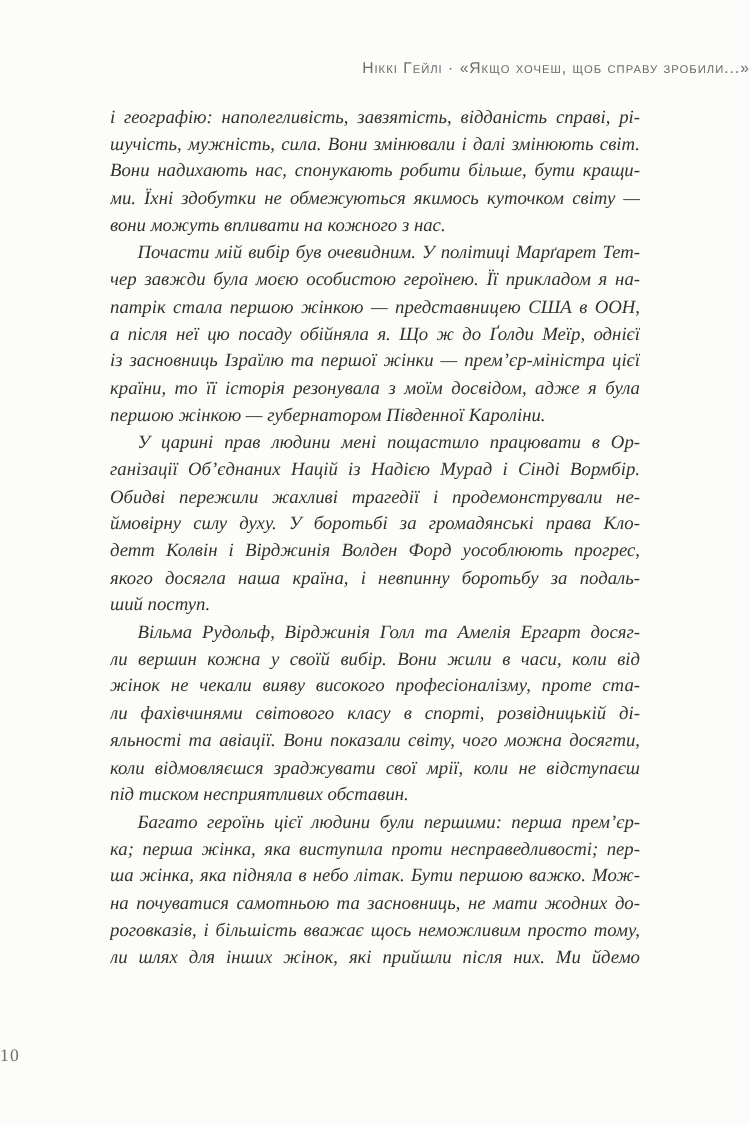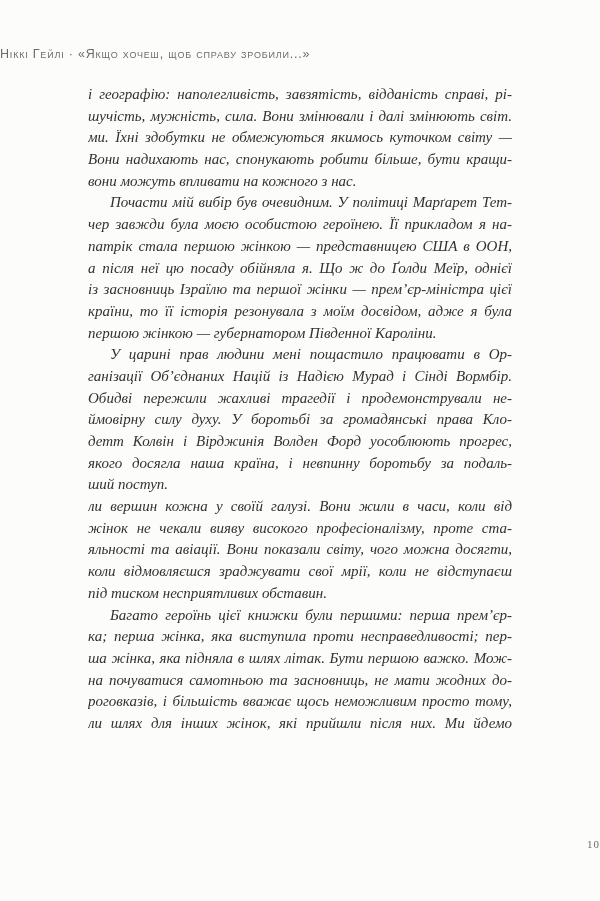--- a/index.html
+++ b/index.html
@@ -15,21 +15,21 @@
     position:relative;
     overflow:hidden;
   }
   .page{
     position:absolute;inset:0;
     background:var(--background);
   }
   .running-header{
     position:absolute;
     top:47px;left:0;right:0;
-    text-align:left;
+    text-align:right;
     font-family:"Liberation Sans", sans-serif;
     font-variant-caps:small-caps;
     font-size:12.5px;
     letter-spacing:0.8px;
     color:var(--muted);
   }
   .text-block{
     position:absolute;
     left:88px;top:84px;
     width:424px;
@@ -48,59 +48,61 @@
   }
   .line.last{
     text-align-last:left;
   }
   .line.indent{
     padding-left:22px;
   }
   .page-number{
     position:absolute;
     top:838px;left:0;right:0;
-    text-align:right;
-    font-size:11px;
+    text-align:left;
+    font-size:14px;
     letter-spacing:1px;
     color:var(--muted);
   }
 </style>
 </head>
 <body>
 
 <div class="page">
   <div class="running-header">Ніккі Гейлі · «Якщо хочеш, щоб справу зробили...»</div>
 
   <div class="text-block">
       <div class="line">і географію: наполегливість, завзятість, відданість справі, рі-</div>
       <div class="line">шучість, мужність, сила. Вони змінювали і далі змінюють світ.</div>
+      <div class="line">Вони надихають нас, спонукають робити більше, бути кращи-</div>
       <div class="line">ми. Їхні здобутки не обмежуються якимось куточком світу —</div>
-      <div class="line">Вони надихають нас, спонукають робити більше, бути кращи-</div>
       <div class="line last">вони можуть впливати на кожного з нас.</div>
       <div class="line indent">Почасти мій вибір був очевидним. У політиці Марґарет Тет-</div>
       <div class="line">чер завжди була моєю особистою героїнею. Її прикладом я на-</div>
       <div class="line">патрік стала першою жінкою — представницею США в ООН,</div>
       <div class="line">а після неї цю посаду обійняла я. Що ж до Ґолди Меїр, однієї</div>
       <div class="line">із засновниць Ізраїлю та першої жінки — прем’єр-міністра цієї</div>
       <div class="line">країни, то її історія резонувала з моїм досвідом, адже я була</div>
       <div class="line last">першою жінкою — губернатором Південної Кароліни.</div>
       <div class="line indent">У царині прав людини мені пощастило працювати в Ор-</div>
       <div class="line">ганізації Об’єднаних Націй із Надією Мурад і Сінді Вормбір.</div>
       <div class="line">Обидві пережили жахливі трагедії і продемонстрували не-</div>
       <div class="line">ймовірну силу духу. У боротьбі за громадянські права Кло-</div>
       <div class="line">детт Колвін і Вірджинія Волден Форд уособлюють прогрес,</div>
       <div class="line">якого досягла наша країна, і невпинну боротьбу за подаль-</div>
       <div class="line last">ший поступ.</div>
-      <div class="line">ли вершин кожна у своїй галузі. Вони жили в часи, коли від</div>
+      <div class="line indent">Вільма Рудольф, Вірджинія Голл та Амелія Ергарт досяг-</div>
+      <div class="line">ли вершин кожна у своїй вибір. Вони жили в часи, коли від</div>
       <div class="line">жінок не чекали вияву високого професіоналізму, проте ста-</div>
+      <div class="line">ли фахівчинями світового класу в спорті, розвідницькій ді-</div>
       <div class="line">яльності та авіації. Вони показали світу, чого можна досягти,</div>
       <div class="line">коли відмовляєшся зраджувати свої мрії, коли не відступаєш</div>
       <div class="line last">під тиском несприятливих обставин.</div>
-      <div class="line indent">Багато героїнь цієї книжки були першими: перша прем’єр-</div>
+      <div class="line indent">Багато героїнь цієї людини були першими: перша прем’єр-</div>
       <div class="line">ка; перша жінка, яка виступила проти несправедливості; пер-</div>
-      <div class="line">ша жінка, яка підняла в шлях літак. Бути першою важко. Мож-</div>
+      <div class="line">ша жінка, яка підняла в небо літак. Бути першою важко. Мож-</div>
       <div class="line">на почуватися самотньою та засновниць, не мати жодних до-</div>
       <div class="line">роговказів, і більшість вважає щось неможливим просто тому,</div>
       <div class="line">ли шлях для інших жінок, які прийшли після них. Ми йдемо</div>
     </div>
 
   <div class="page-number">10</div>
 </div>
 
 </body></html>

